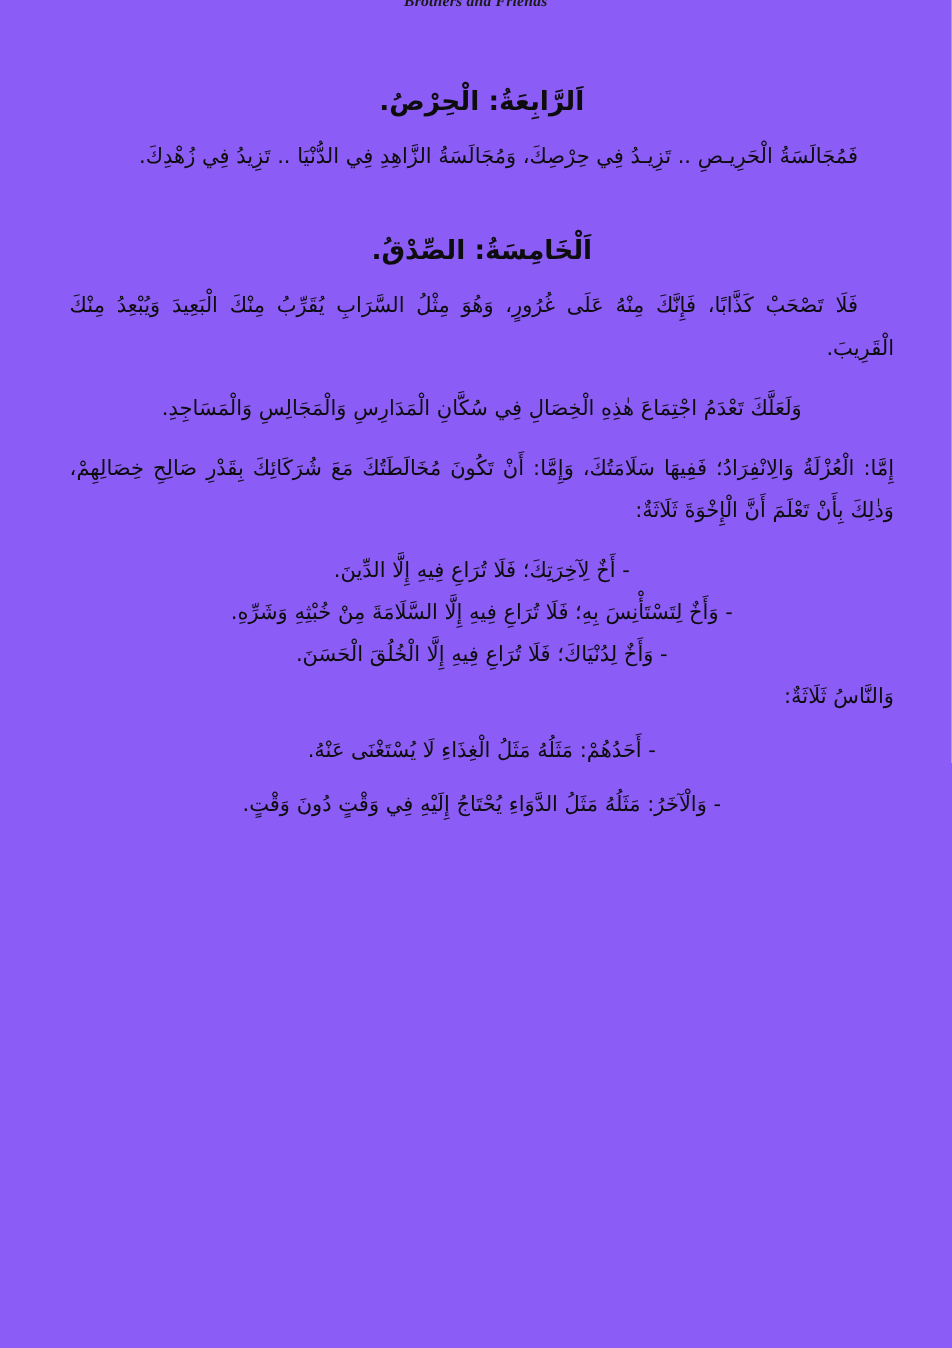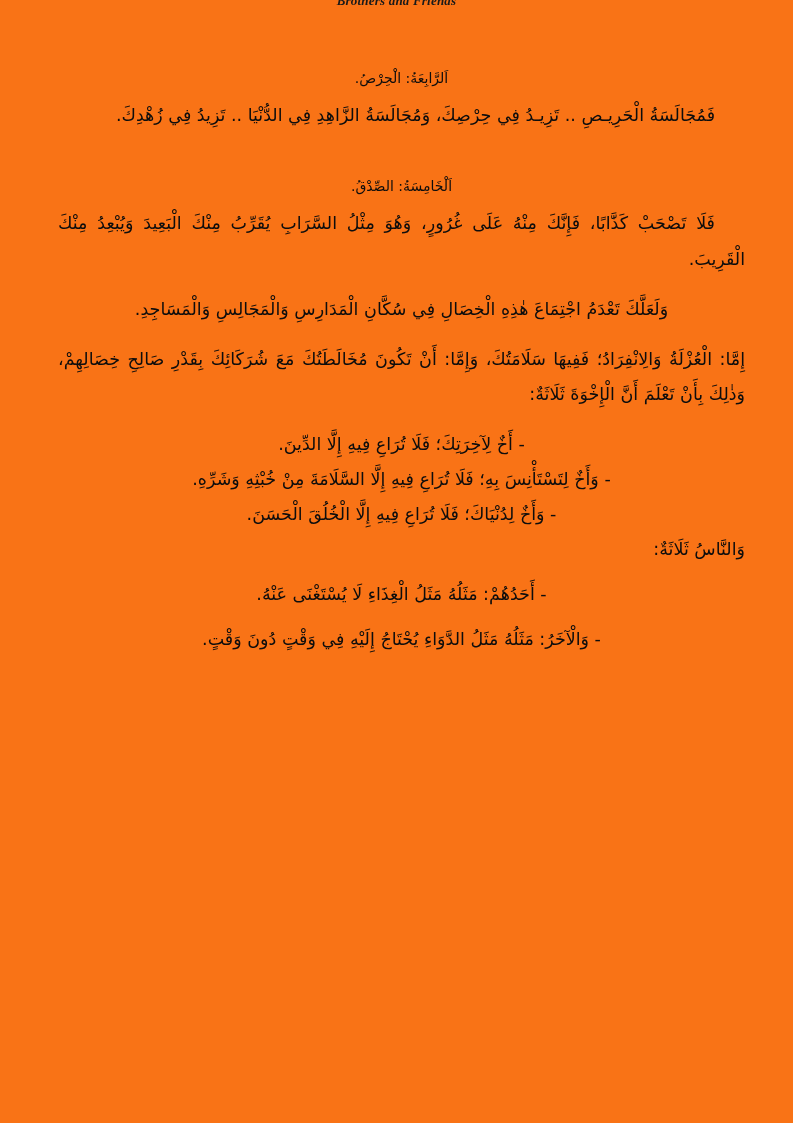--- a/index.html
+++ b/index.html
@@ -10,21 +10,21 @@
   body {
     width: 793px;
     height: 1123px;
     position: relative;
     font-family: "DejaVu Sans", sans-serif;
     overflow: hidden;
   }
   .page {
     position: absolute;
     inset: 0;
-    background: #f97316;
+    background: #8b5cf6;
   }
   .header-band {
     position: absolute;
     top: 0;
     left: 0;
     right: 0;
     height: 18px;
     overflow: hidden;
   }
   .running-head {
@@ -66,25 +66,25 @@
   .para.center {
     text-align: right;
     text-align-last: center;
     text-indent: 0;
   }
   .para.last-right {
     text-align: justify;
     text-align-last: right;
   }
   .heading {
-    font-size: 14px;
+    font-size: 22px;
     line-height: 2.0;
     text-align: left;
     text-align-last: center;
-    font-weight: 400;
+    font-weight: 700;
     margin: 14px 0 6px 0;
   }
   .gap-sm { height: 10px; }
   .gap-md { height: 20px; }
   .list-line {
     font-size: 17.5px;
     line-height: 2.0;
     margin: 0;
     text-align: right;
     text-align-last: center;

